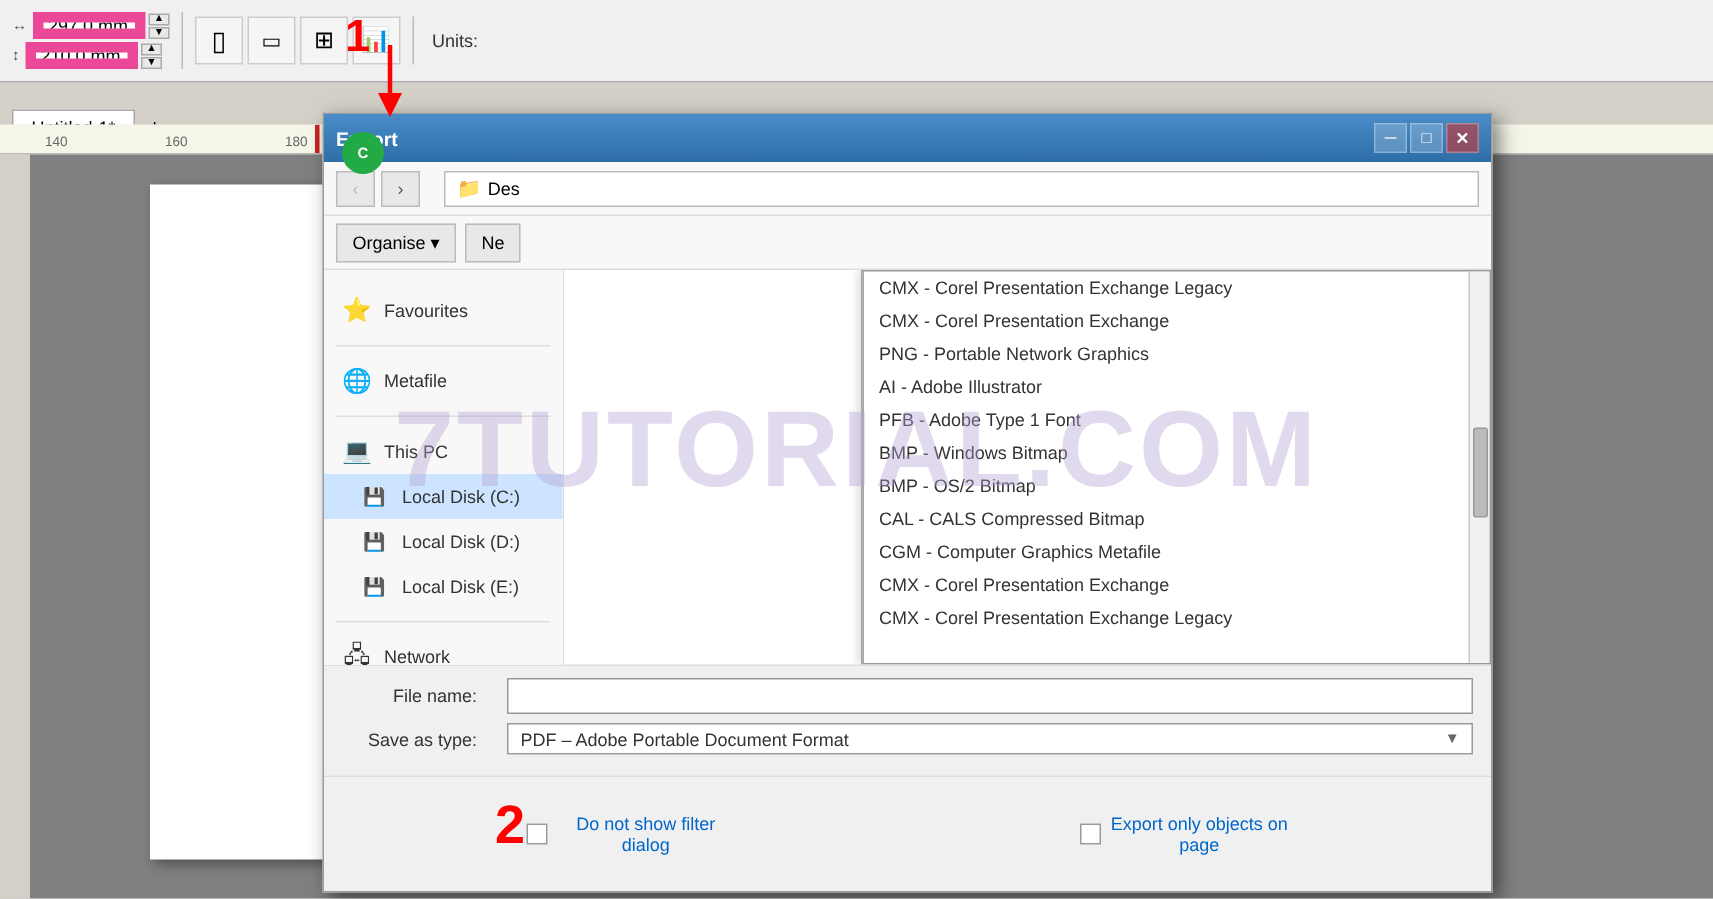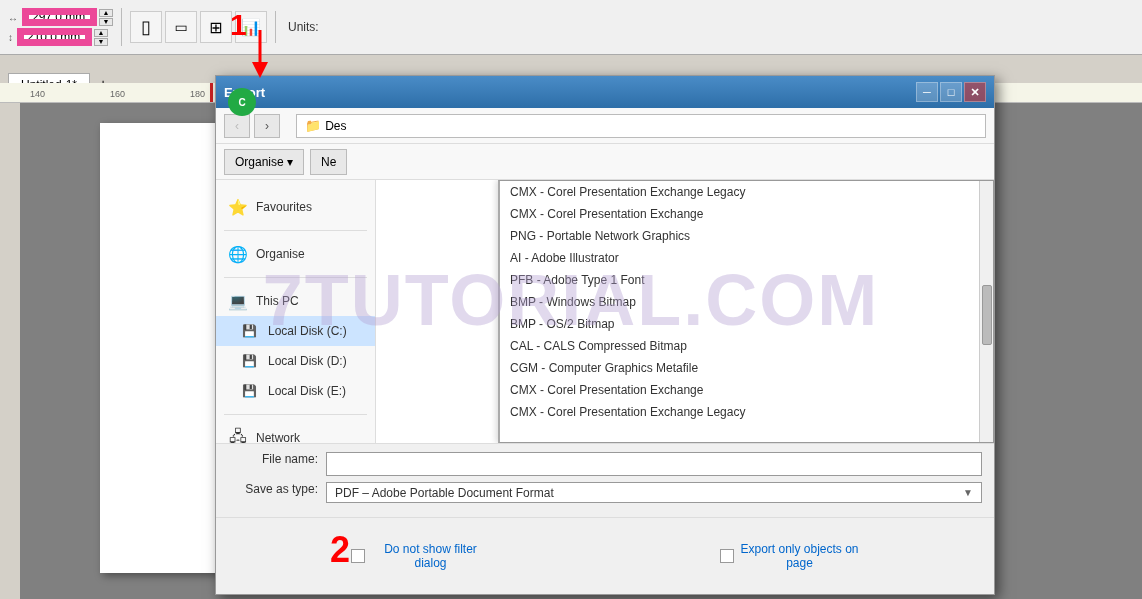--- a/index.html
+++ b/index.html
@@ -344,21 +344,21 @@
       flex: 1;
       overflow-y: auto;
       background: white;
     }
 
     
     .format-dropdown {
       position: absolute;
       top: 0;
       right: 0;
-      width: 496px;
+      width: 420px;
       height: 100%;
       background: white;
       border: 1px solid #999;
       border-left: 2px solid #aaa;
       overflow-y: auto;
       z-index: 50;
       box-shadow: -2px 0 6px rgba(0,0,0,0.15);
     }
 
     .format-item {
@@ -372,22 +372,23 @@
     
     .dialog-bottom {
       background: #f0f0f0;
       border-top: 1px solid #ddd;
       padding: 8px 12px;
       flex-shrink: 0;
     }
 
     .dialog-field-row {
       display: flex;
+      align-items: center;
       margin-bottom: 6px;
-      gap: 8px;
+      gap: 20px;
     }
 
     .field-label {
       width: 90px;
       text-align: right;
       font-size: 12px;
       color: #333;
       flex-shrink: 0;
     }
 
@@ -596,21 +597,21 @@
       <div class="sidebar-section">
         <div class="sidebar-item">
           <div class="sidebar-icon">⭐</div>
           <span>Favourites</span>
         </div>
       </div>
       <div class="sidebar-divider"></div>
       <div class="sidebar-section">
         <div class="sidebar-item">
           <div class="sidebar-icon">🌐</div>
-          <span>Organise</span>
+          <span>Metafile</span>
         </div>
       </div>
       <div class="sidebar-divider"></div>
       <div class="sidebar-section">
         <div class="sidebar-item">
           <div class="sidebar-icon">💻</div>
           <span>This PC</span>
         </div>
         <div class="sidebar-item" style="padding-left:24px; background:#cce4ff;">
           <div class="sidebar-icon" style="font-size:12px;">💾</div>

